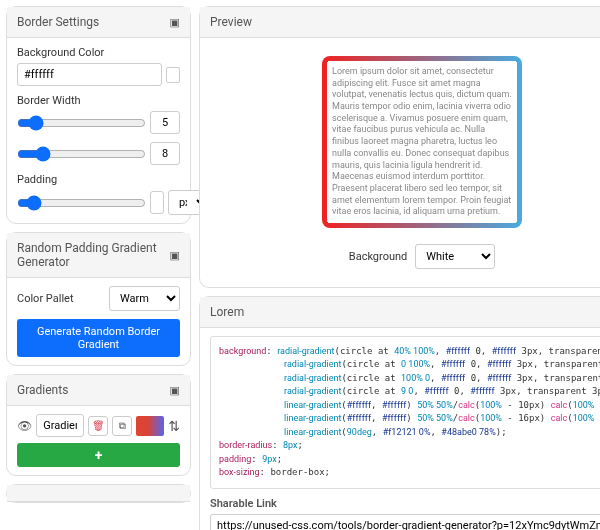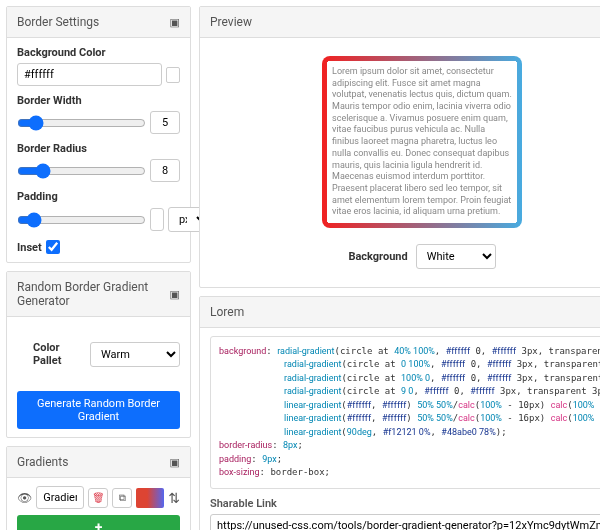--- a/index.html
+++ b/index.html
@@ -1,24 +1,24 @@
 <!DOCTYPE html>
 <html><head>
 <meta charset="utf-8">
 <style>
 *{box-sizing:border-box;margin:0;padding:0;font-family:-apple-system,BlinkMacSystemFont,"Segoe UI",Roboto,sans-serif}
 body{background:#fff;font-size:12px;color:#333;width:600px}
 .app{display:flex;gap:8px;padding:6px}
 .left{width:185px;display:flex;flex-direction:column;gap:8px}
 .right{flex:1;display:flex;flex-direction:column;gap:8px}
-.panel{border:1px solid #ddd;border-radius:2px;background:#fff}
+.panel{border:1px solid #ddd;border-radius:10px;background:#fff}
 .panel-h{background:#f5f5f5;padding:8px 10px;font-size:12px;color:#555;border-bottom:1px solid #ddd;display:flex;justify-content:space-between;align-items:center}
 .panel-h .ico{color:#555;font-size:11px}
 .panel-b{padding:8px 10px}
-.lbl{font-size:11px;font-weight:700;color:#333;margin-bottom:4px;display:block}
+.lbl{font-size:11px;font-weight:400;color:#333;margin-bottom:4px;display:block}
 .row{display:flex;gap:4px;align-items:center;margin-bottom:8px}
 .row:last-child{margin-bottom:0}
 input[type=text],input[type=number],select{border:1px solid #ccc;border-radius:3px;padding:4px 6px;font-size:11px;width:100%;background:#fff}
 input[type=range]{flex:1;accent-color:#0d6efd}
 .num{width:36px;text-align:center}
 .sel{width:42px}
 .chk{accent-color:#0d6efd;width:14px;height:14px}
 .btn-primary{background:#0d6efd;color:#fff;border:none;border-radius:3px;padding:6px 16px;font-size:11px;cursor:pointer;width:100%}
 .btn-add{background:#28a745;color:#fff;border:none;border-radius:3px;padding:4px;width:100%;font-size:14px;font-weight:bold;cursor:pointer}
 .color-sq{width:16px;height:16px;border:1px solid #ccc;background:#fff;border-radius:2px}
@@ -55,47 +55,42 @@
         <label class="lbl">Background Color</label>
         <div class="row">
           <input type="text" value="#ffffff" style="">
           <div class="color-sq"></div>
         </div>
         <label class="lbl">Border Width</label>
         <div class="row">
           <input type="range" min="0" max="50" value="5" style="">
           <input type="text" class="num" value="5" style="">
         </div>
-        <label class="lbl">Border Radius</label>
         <div class="row">
           <input type="range" min="0" max="50" value="8" style="">
           <input type="text" class="num" value="8" style="">
         </div>
         <label class="lbl">Padding</label>
         <div class="row">
           <input type="range" min="0" max="50" value="4" style="">
           <input type="text" class="num" value="4" style="">
           <select class="sel"><option>px</option></select>
         </div>
-        <div class="row">
-          <span class="lbl" style="margin:0">Inset</span>
-          <input type="checkbox" class="chk" checked="" style="">
-        </div>
       </div>
     </div>
 
     <div class="panel">
       <div class="panel-h">
-          <span>Random Border Gradient Generator</span>
+          <span>Random Padding Gradient Generator</span>
           <span class="ico">▣</span>
         </div>
       <div class="panel-b">
         <div class="row">
-          <span class="lbl" style="margin:16px;flex:1">Color Pallet</span>
-          <select style="width:90px"><option>Warm</option></select>
+          <span class="lbl" style="margin:0;flex:1">Color Pallet</span>
+          <select style="width:71px"><option>Warm</option></select>
         </div>
         <button class="btn-primary">Generate Random Border Gradient</button>
       </div>
     </div>
 
     <div class="panel">
       <div class="panel-h">
           <span>Gradients</span>
           <span class="ico">▣</span>
         </div>

